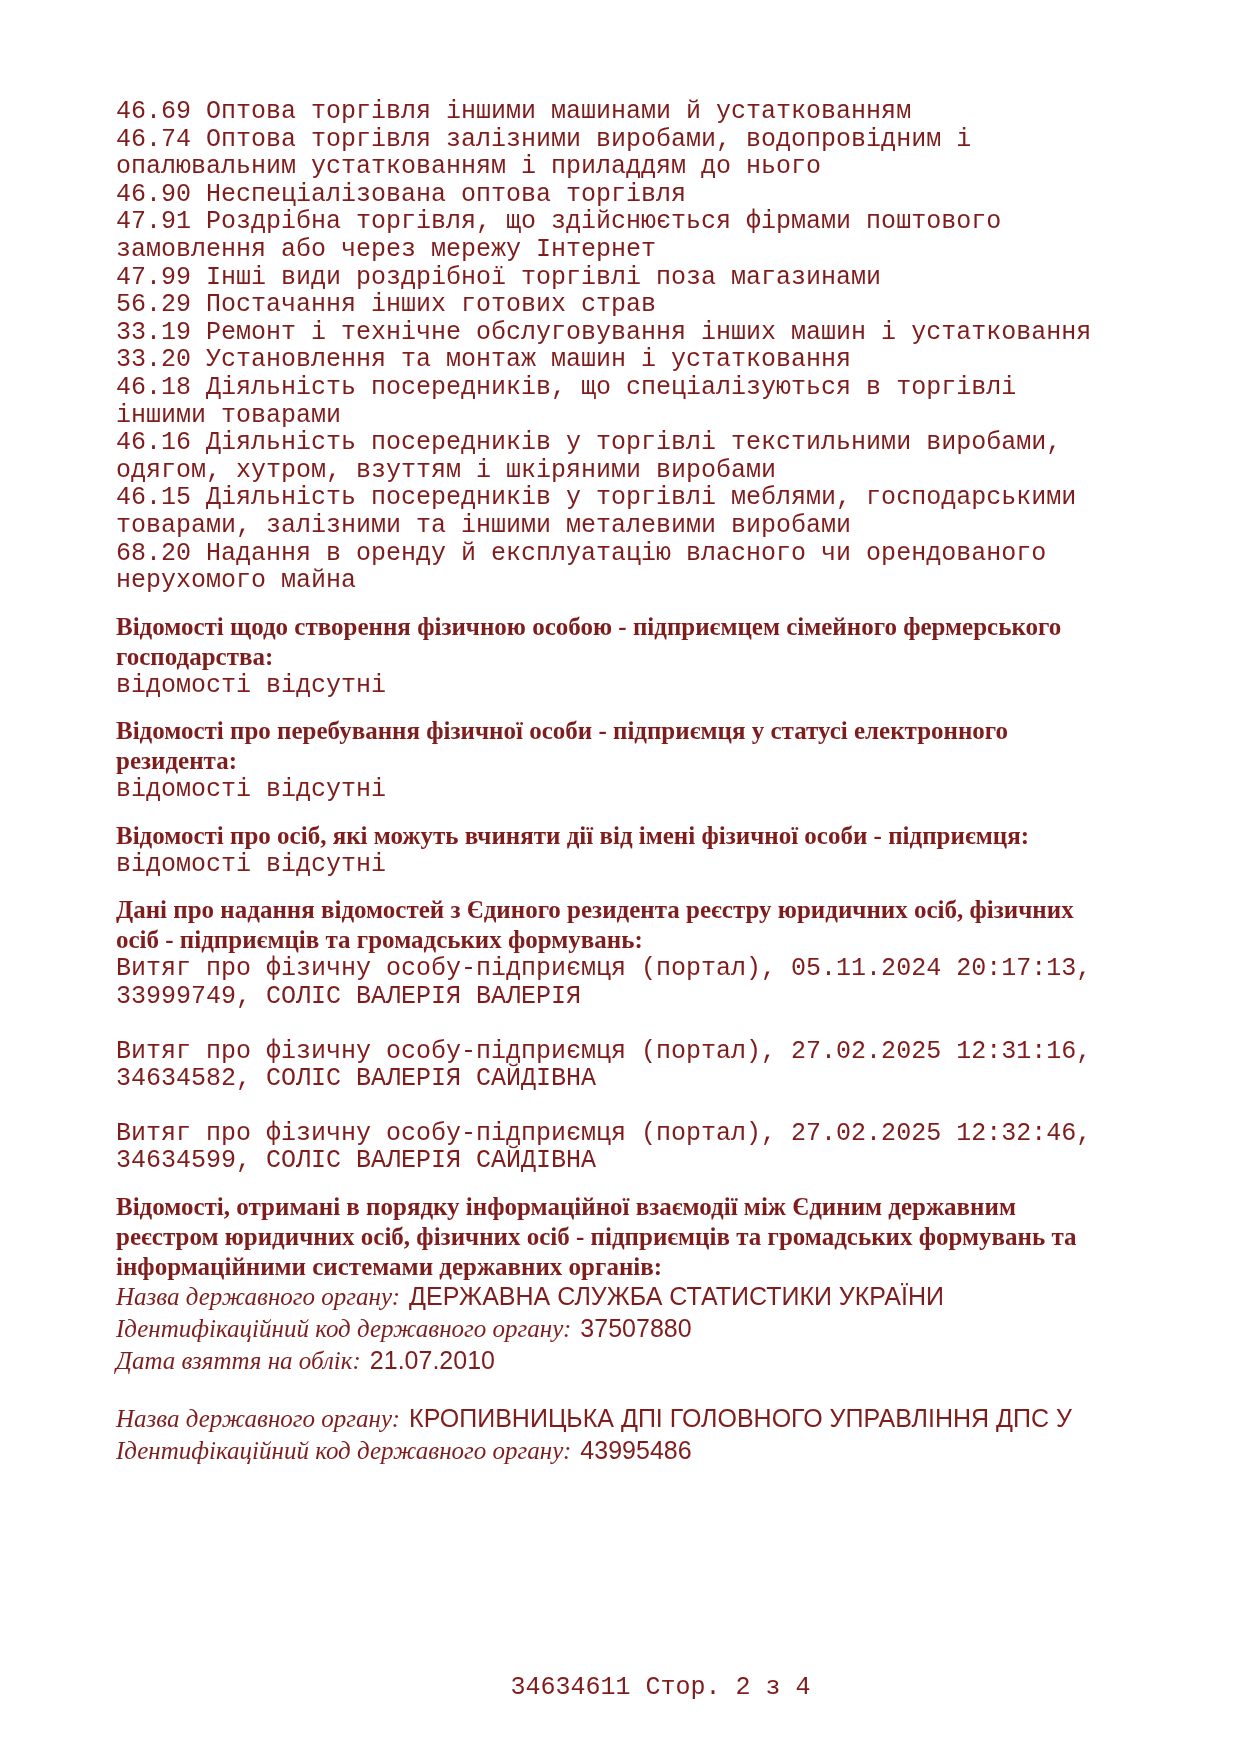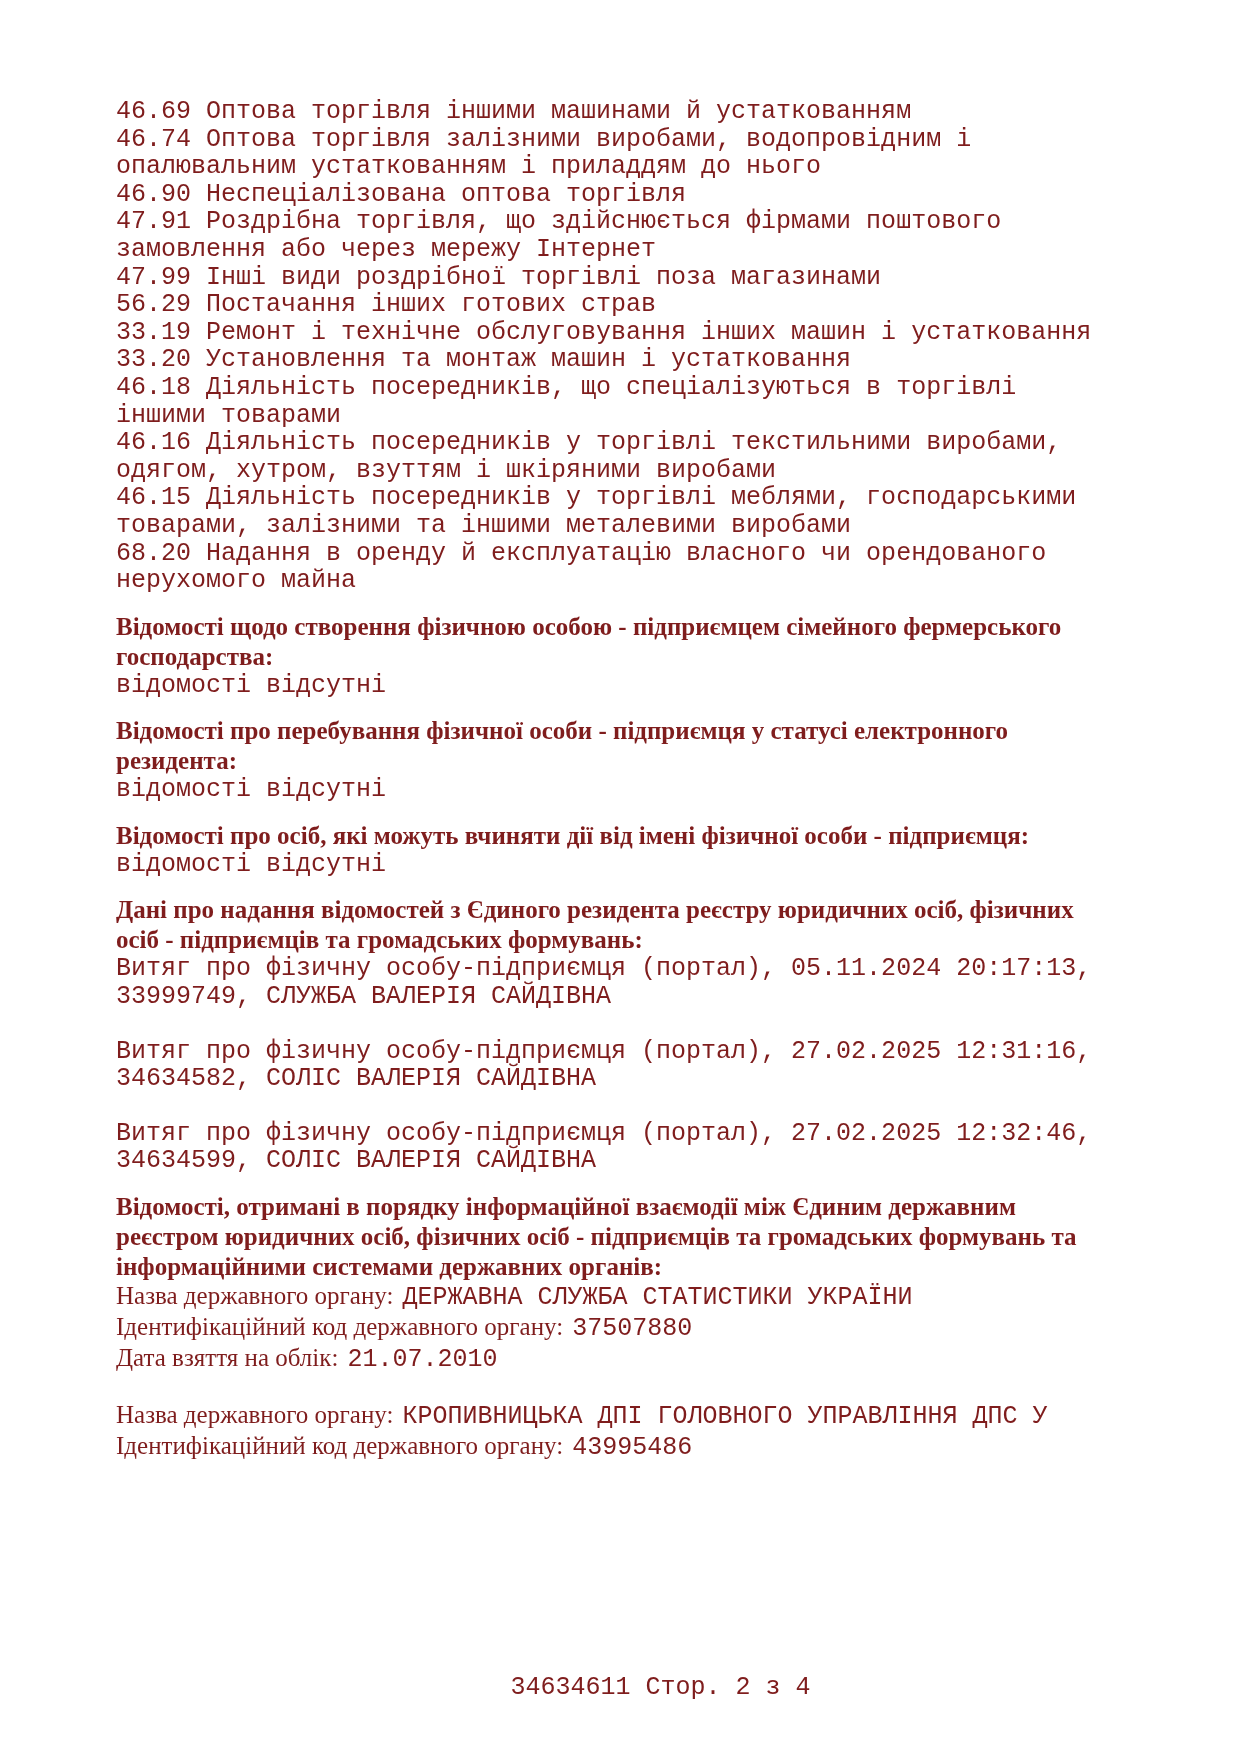--- a/index.html
+++ b/index.html
@@ -26,26 +26,27 @@
     font-size: 25px;
     line-height: 30px;
     white-space: pre;
   }
   .section { margin-top: 17px; }
   .entry { margin-bottom: 27px; }
   .entry:last-child { margin-bottom: 0; }
   .field-row { line-height: 28px; white-space: pre; }
   .field-label {
     font-family: "Liberation Serif", "DejaVu Serif", serif;
+    font-style: italic;
     font-weight: normal;
     font-size: 25px;
     margin-right: 9px;
   }
   .field-value {
-    font-family: Liberation Mono, monospace;
+    font-family: Liberation Sans, sans-serif;
     font-size: 25px;
   }
   .org-group { margin-bottom: 26px; }
   .org-group:last-child { margin-bottom: 0; }
   .footer {
     position: absolute;
     top: 1673px;
     left: 0;
     right: 0;
     text-align: center;
@@ -82,21 +83,21 @@
         <div>Відомості про осіб, які можуть вчиняти дії від імені фізичної особи - підприємця:</div>
       </div>
     <div class="mono">відомості відсутні</div>
   </div>
 
   <div class="section">
     <div class="heading">
         <div>Дані про надання відомостей з Єдиного резидента реєстру юридичних осіб, фізичних</div>
         <div>осіб - підприємців та громадських формувань:</div>
       </div>
-    <div class="entry mono"><div>Витяг про фізичну особу-підприємця (портал), 05.11.2024 20:17:13,</div><div>33999749, СЛУЖБА ВАЛЕРІЯ САЙДІВНА</div></div>
+    <div class="entry mono"><div>Витяг про фізичну особу-підприємця (портал), 05.11.2024 20:17:13,</div><div>33999749, СОЛІС ВАЛЕРІЯ ВАЛЕРІЯ</div></div>
     <div class="entry mono"><div>Витяг про фізичну особу-підприємця (портал), 27.02.2025 12:31:16,</div><div>34634582, СОЛІС ВАЛЕРІЯ САЙДІВНА</div></div>
     <div class="entry mono"><div>Витяг про фізичну особу-підприємця (портал), 27.02.2025 12:32:46,</div><div>34634599, СОЛІС ВАЛЕРІЯ САЙДІВНА</div></div>
   </div>
 
   <div class="section">
     <div class="heading">
         <div>Відомості, отримані в порядку інформаційної взаємодії між Єдиним державним</div>
         <div>реєстром юридичних осіб, фізичних осіб - підприємців та громадських формувань та</div>
         <div>інформаційними системами державних органів:</div>
       </div>

